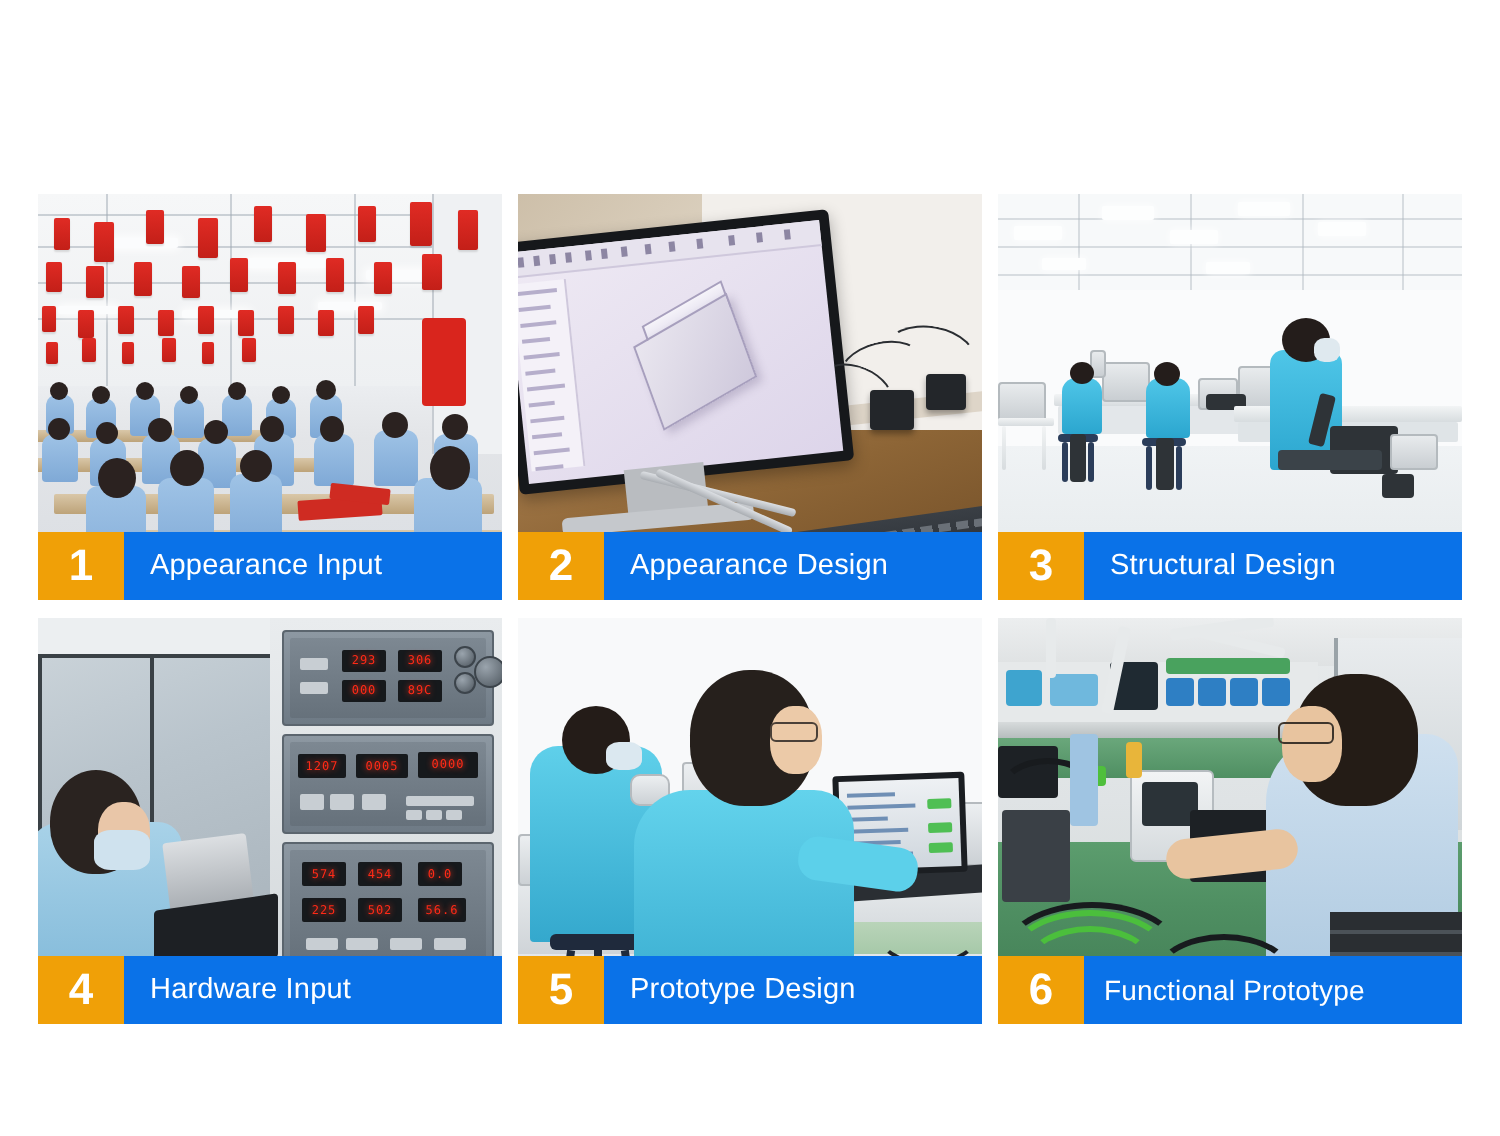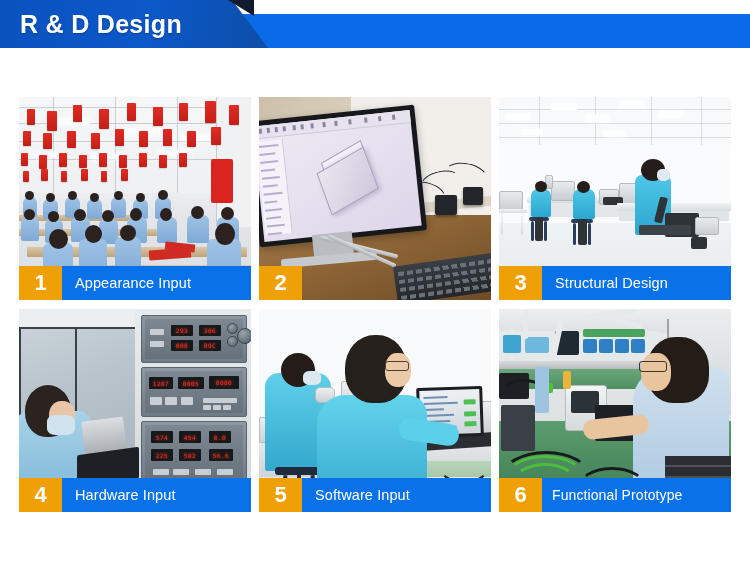--- a/index.html
+++ b/index.html
@@ -261,26 +261,20 @@
     border:5px solid #9aa1a6;border-radius:50%;border-color:transparent transparent #9aa1a6 transparent;
     transform:rotate(-12deg);}
   .p6 .stack{position:absolute;right:0;bottom:0;width:66px;height:56px;
     background:repeating-linear-gradient(180deg,#2a2e32 0 9px,#4b5258 9px 11px);}
 </style>
 </head>
 <body>
 
 <div class="page">
 
-  <div class="header">
-    <div class="header-bar"></div>
-    <div class="header-block"></div>
-    <div class="header-notch"></div>
-    <div class="header-title">R &amp; D Design</div>
-  </div>
 
   <div class="grid">
 
     <div class="card">
       <div class="photo p1">
         <div class="ceiling"></div>
         <div class="ceilline" style="left:0;top:10px;width:232px;"></div>
         <div class="ceilline" style="left:0;top:26px;width:232px;"></div>
         <div class="ceilline" style="left:0;top:44px;width:232px;"></div>
         <div class="ceilline" style="left:0;top:62px;width:232px;"></div>
@@ -435,20 +429,21 @@
           <div class="kbrow" style="top:30px;"></div>
         </div>
         <div class="motor" style="left:176px;top:98px;width:22px;height:20px;"></div>
         <div class="motor" style="left:204px;top:90px;width:20px;height:18px;"></div>
         <div class="wire" style="left:160px;top:74px;width:42px;height:26px;transform:rotate(-14deg);"></div>
         <div class="wire" style="left:182px;top:66px;width:46px;height:30px;transform:rotate(10deg);"></div>
         <div class="wire" style="left:150px;top:86px;width:36px;height:22px;transform:rotate(22deg);"></div>
       </div>
       <div class="label">
         <div class="label-num">2</div>
+        <div class="label-text">Appearance Design</div>
       </div>
     </div>
 
     <div class="card">
       <div class="photo p3">
         <div class="ceil"></div>
         <div class="cgrid" style="left:0;top:12px;width:232px;"></div>
         <div class="cgrid" style="left:0;top:26px;width:232px;"></div>
         <div class="cgrid" style="left:0;top:40px;width:232px;"></div>
         <div class="cgrid" style="left:40px;top:0;width:1px;height:48px;"></div>
@@ -610,21 +605,21 @@
         <div class="p5f"></div>
         <div class="p5fhead"></div>
         <div class="p5fface"></div>
         <div class="glasses"></div>
         <div class="arm"></div>
         <div class="cable" style="left:178px;top:136px;width:50px;height:34px;"></div>
         <div class="cable" style="left:150px;top:150px;width:60px;height:30px;"></div>
       </div>
       <div class="label">
         <div class="label-num">5</div>
-        <div class="label-text">Software Input</div>
+        <div class="label-text">Prototype Design</div>
       </div>
     </div>
 
     <div class="card wide">
       <div class="photo p6">
         <div class="ceil"></div>
         <div class="bgwin"></div>
         <div class="shelftop"></div>
         <div class="shelf"></div>
         <div class="bin" style="left:4px;top:26px;width:18px;height:18px;background:#3ea4cf;"></div>

